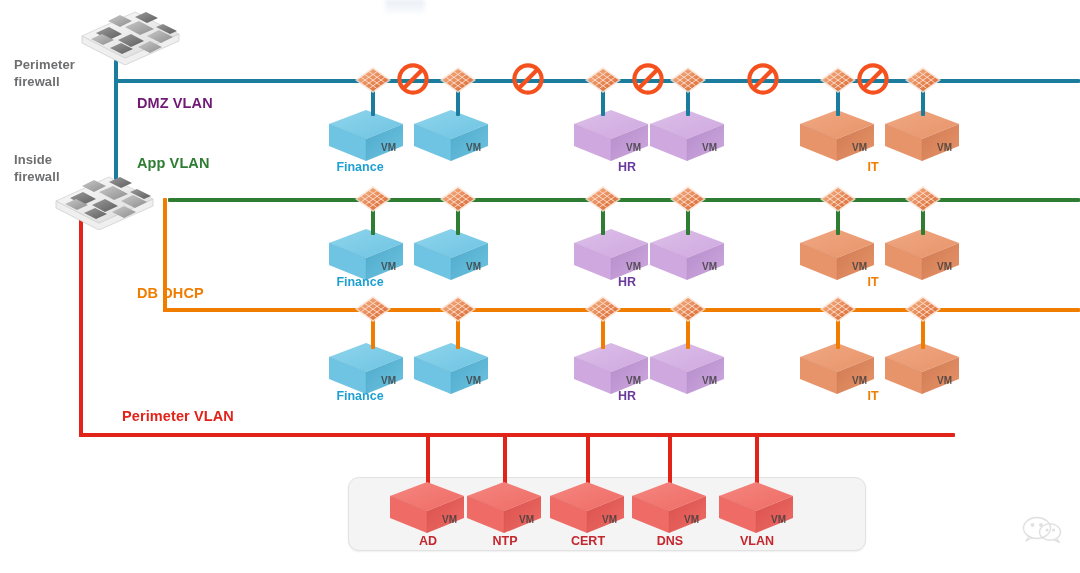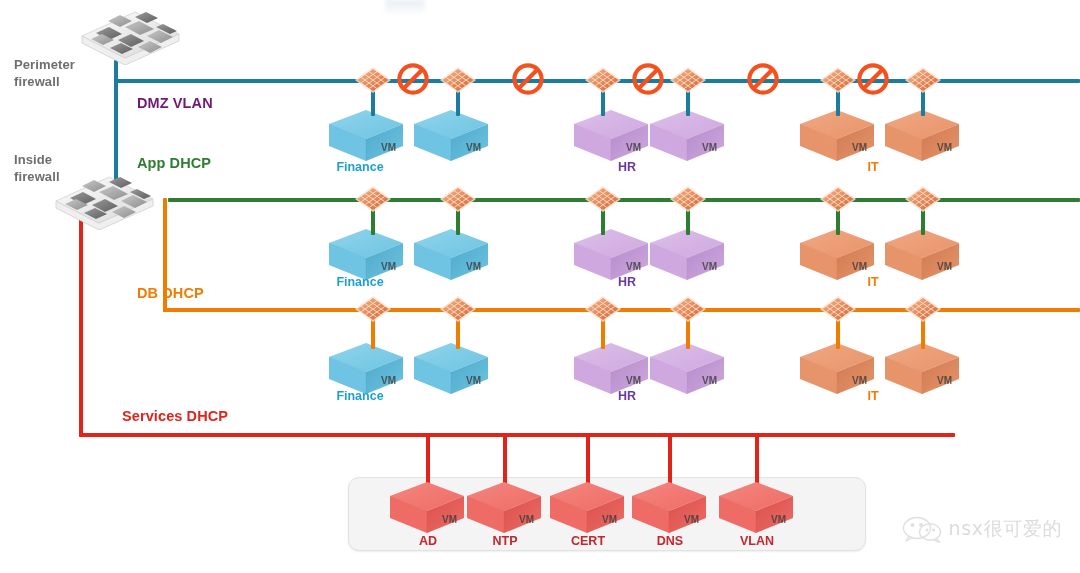--- a/index.html
+++ b/index.html
@@ -1076,23 +1076,23 @@
     <path d="M2 16 L39 2 L76 16 L39 31 Z" fill="url(#g-vm22-t)"></path>
     <path d="M2 16 L39 31 L39 53 L2 38 Z" fill="url(#g-vm22-l)"></path>
     <path d="M39 31 L76 16 L76 38 L39 53 Z" fill="url(#g-vm22-r)"></path>
     <path d="M2 16 L39 31 L39 53" fill="none" stroke="#d9504c" stroke-width=".7" opacity=".5"></path>
   </svg>
         <div class="vm-text">VM</div>
       </div>
     </div>
   <div id="labels-layer">
       <div class="vlan-label" style="left: 137px; top: 95px; color: #701a75;">DMZ VLAN</div>
-      <div class="vlan-label" style="left: 137px; top: 155px; color: rgb(46, 125, 50);">App DHCP</div>
+      <div class="vlan-label" style="left: 137px; top: 155px; color: rgb(46, 125, 50);">App VLAN</div>
       <div class="vlan-label" style="left: 137px; top: 285px; color: rgb(240, 125, 0);">DB DHCP</div>
-      <div class="vlan-label" style="left: 122px; top: 408px; color: rgb(226, 35, 26);">Services DHCP</div>
+      <div class="vlan-label" style="left: 122px; top: 408px; color: rgb(226, 35, 26);">Perimeter VLAN</div>
       <div class="fw-label" style="left: 14px; top: 56px; color: rgb(109, 110, 112);"><span>Perimeter</span><br><span>firewall</span></div>
       <div class="fw-label" style="left: 14px; top: 151px; color: rgb(109, 110, 112);"><span>Inside</span><br><span>firewall</span></div>
       <div class="group-caption" style="left: 320px; top: 160px; width: 80px; color: rgb(30, 159, 209);">Finance</div>
       <div class="group-caption" style="left: 587px; top: 160px; width: 80px; color: rgb(106, 58, 156);">HR</div>
       <div class="group-caption" style="left: 833px; top: 160px; width: 80px; color: rgb(240, 125, 0);">IT</div>
       <div class="group-caption" style="left: 320px; top: 275px; width: 80px; color: rgb(30, 159, 209);">Finance</div>
       <div class="group-caption" style="left: 587px; top: 275px; width: 80px; color: rgb(106, 58, 156);">HR</div>
       <div class="group-caption" style="left: 833px; top: 275px; width: 80px; color: rgb(240, 125, 0);">IT</div>
       <div class="group-caption" style="left: 320px; top: 389px; width: 80px; color: rgb(30, 159, 209);">Finance</div>
       <div class="group-caption" style="left: 587px; top: 389px; width: 80px; color: rgb(106, 58, 156);">HR</div>
@@ -1110,16 +1110,15 @@
         <ellipse cx="15" cy="13" rx="13.5" ry="10.5" fill="none" stroke="#9a9a9a" stroke-width="1.4"></ellipse>
         <path d="M7 21 L4 26 L10.5 22.5" fill="none" stroke="#9a9a9a" stroke-width="1.4" stroke-linejoin="round"></path>
         <circle cx="10.5" cy="10" r="1.9" fill="#9a9a9a"></circle>
         <circle cx="19" cy="10" r="1.9" fill="#9a9a9a"></circle>
         <ellipse cx="28" cy="17" rx="10.5" ry="8.2" fill="none" stroke="#9a9a9a" stroke-width="1.4"></ellipse>
         <path d="M34.5 23.5 L37.5 27.5 L32 24.8" fill="none" stroke="#9a9a9a" stroke-width="1.4" stroke-linejoin="round"></path>
         <circle cx="25" cy="15" r="1.5" fill="#9a9a9a"></circle>
         <circle cx="31.5" cy="15" r="1.5" fill="#9a9a9a"></circle>
       </svg>
     </span>
-    <span class="watermark-text">nsx很可爱的</span>
   </div>
 
 </div>
 
 </body></html>

